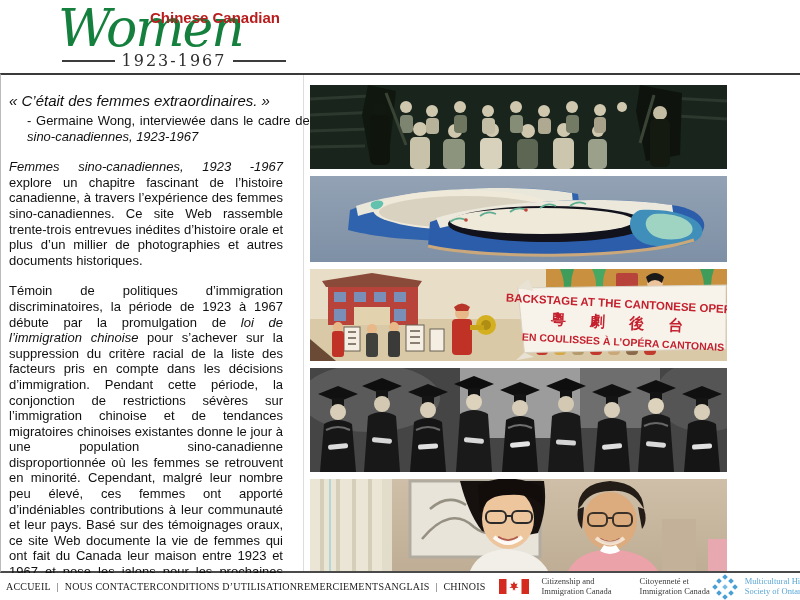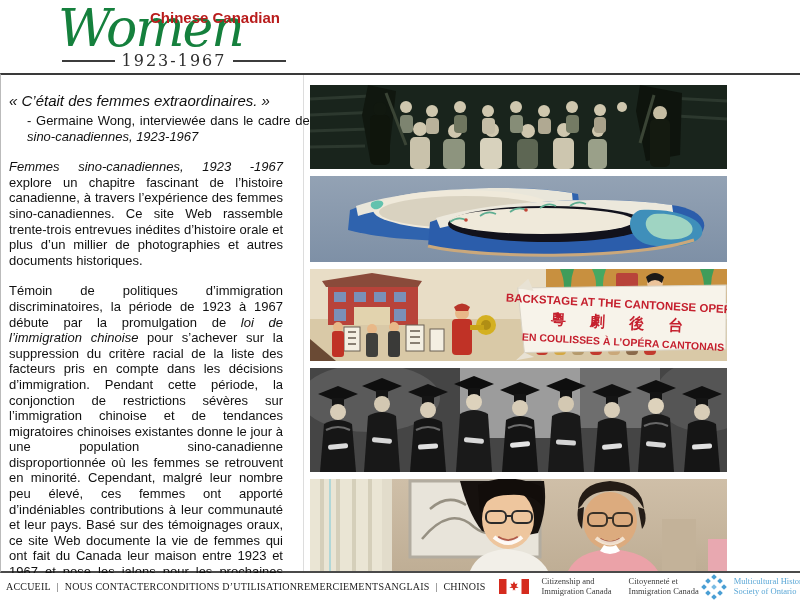--- a/index.html
+++ b/index.html
@@ -54,21 +54,21 @@
     position:absolute;left:0;right:0;top:573px;height:27px;background:#fff;
     display:flex;align-items:center;padding:0 6px;box-sizing:border-box;
     font-size:10px;color:#222;white-space:nowrap;font-family:Liberation Serif, serif;
   }
   .flink{cursor:pointer;letter-spacing:.2px;}
   .fsep{margin:0 6px;color:#444;}
   .fgap{width:11px;}
   .fgap-big{width:26px;}
   .cic{display:flex;align-items:center;margin-left:14px;gap:12px;}
   .cic-text{font-size:8.5px;line-height:1.15;color:#3c3c3c;}
-  .cic-text + .cic-text{margin-left:5px;}
+  .cic-text + .cic-text{margin-left:16px;}
   .mhso{display:flex;align-items:center;gap:5px;margin-left:auto;margin-right:4px;}
   .mhso-text{font-size:8.5px;line-height:1.15;color:#5aa7d6;}
 </style>
 </head>
 <body>
 
 <div class="header">
   <div class="logo">
     <span class="logo-tagline">Chinese Canadian</span>
     <span class="logo-script">Women</span>

